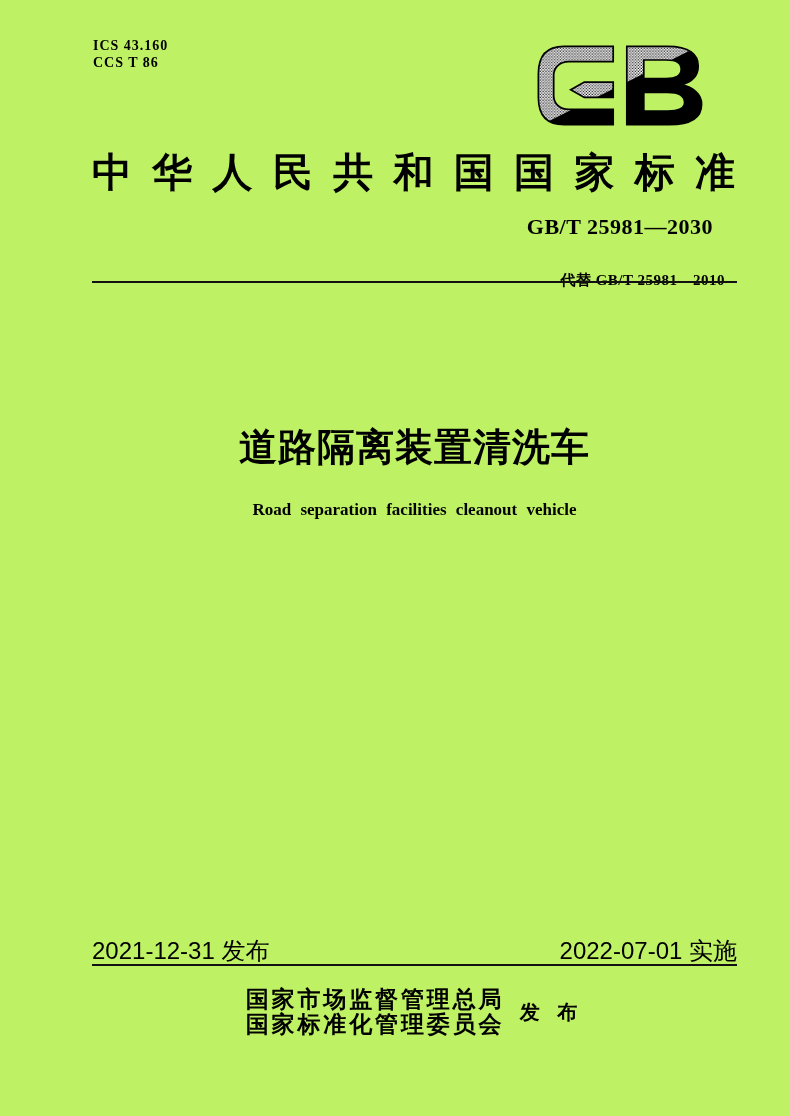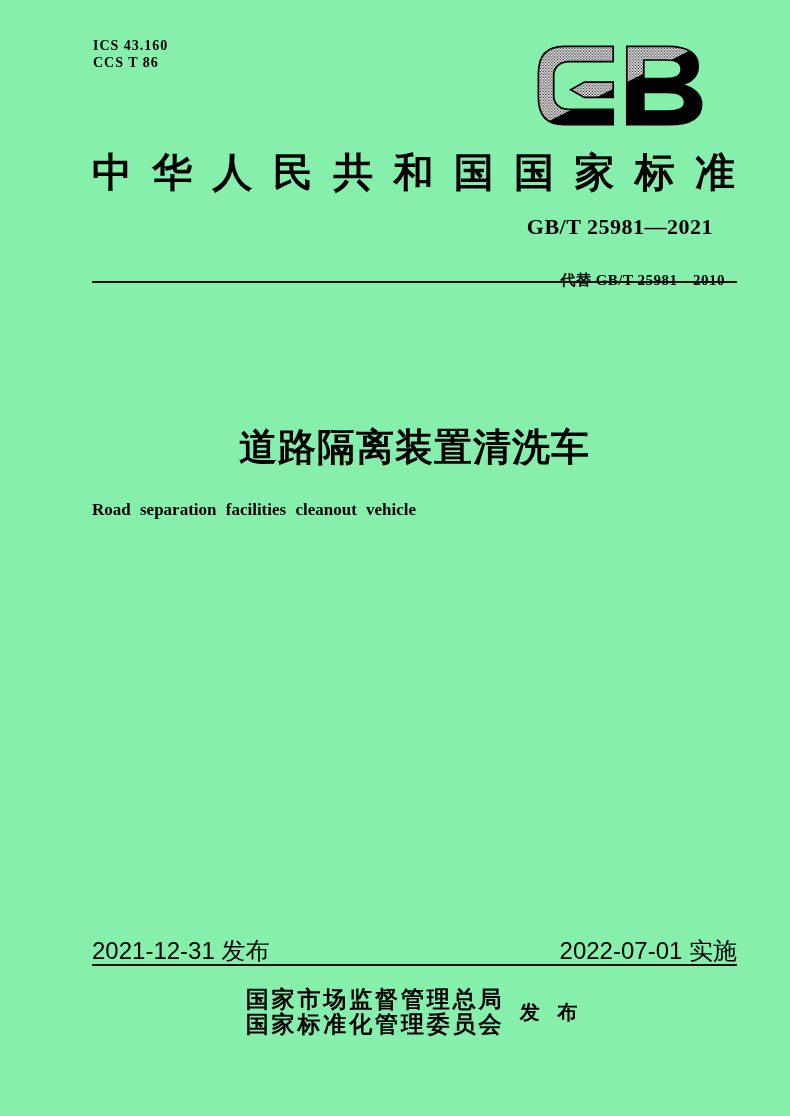--- a/index.html
+++ b/index.html
@@ -5,21 +5,21 @@
   * { margin: 0; padding: 0; box-sizing: border-box; }
   html, body { background: #ffffff; }
   body {
     font-family: "Liberation Serif", "DejaVu Serif", serif;
     color: #000;
   }
   .page {
     position: relative;
     width: 790px;
     height: 1116px;
-    background: #86efac;
+    background: #bef264;
     overflow: hidden;
     margin: 0 auto;
   }
 
   
   .ics-block {
     position: absolute;
     left: 93px; top: 37px;
     font-weight: bold;
     font-size: 14px;
@@ -88,20 +88,21 @@
     font-size: 38px;
     line-height: 40px;
     letter-spacing: 1px;
     font-family: "Liberation Sans", "DejaVu Sans", sans-serif;
     white-space: nowrap;
   }
   .doc-title-en {
     position: absolute;
     left: 92px; top: 500px;
     width: 645px;
+    text-align: center;
     font-weight: bold;
     font-size: 17px;
     word-spacing: 5px;
     font-family: "Liberation Serif", "DejaVu Serif", serif;
     white-space: nowrap;
   }
 
   .dates-row {
     position: absolute;
     left: 92px; top: 940px;
@@ -179,21 +180,21 @@
       <span>民</span>
       <span>共</span>
       <span>和</span>
       <span>国</span>
       <span>国</span>
       <span>家</span>
       <span>标</span>
       <span>准</span>
     </div>
 
-  <div class="std-code">GB/T 25981—2021</div>
+  <div class="std-code">GB/T 25981—2030</div>
   <div class="replaces">代替 GB/T 25981—2010</div>
 
   <div class="rule rule-top"></div>
 
   <div class="doc-title-zh">道路隔离装置清洗车</div>
   <div class="doc-title-en">Road separation facilities cleanout vehicle</div>
 
   <div class="dates-row">
     <span>2021-12-31 发布</span>
     <span>2022-07-01 实施</span>

